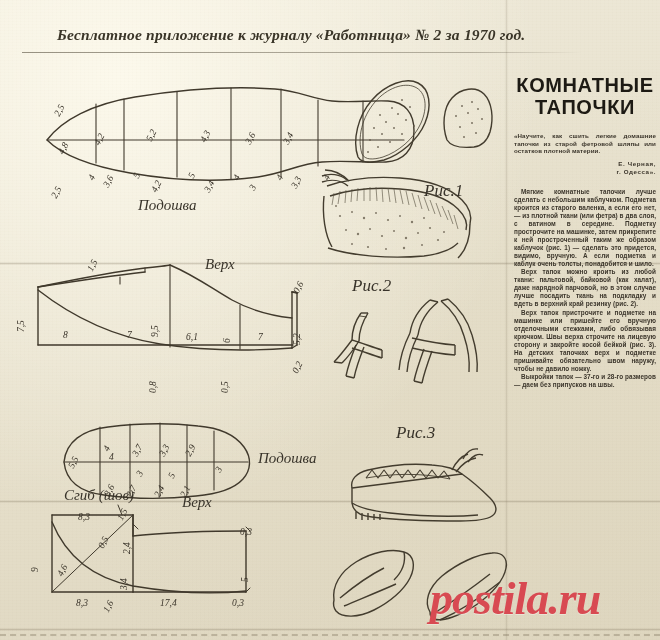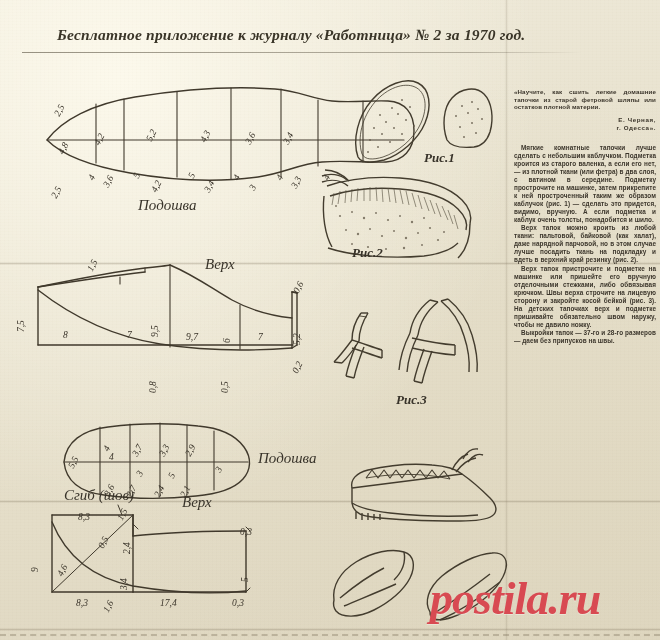--- a/index.html
+++ b/index.html
@@ -73,21 +73,21 @@
   }
   .body-text p{margin:0 0 .5px 0;text-indent:7px;}
 
   
   .canvas{position:absolute;left:0;top:0;width:660px;height:640px;pointer-events:none;}
   .lbl{
     position:absolute;font-family:"Liberation Serif", serif;
     font-style:italic;color:#38332a;white-space:nowrap;
   }
   .lbl.big{font-size:15px;font-weight:400;}
-  .lbl.fig{font-size:13px;font-weight:700;}
+  .lbl.fig{font-size:17px;font-weight:400;margin-top:31px;}
   .num{
     position:absolute;font-family:"Liberation Serif", serif;
     font-style:italic;font-size:9.5px;color:#3a342a;white-space:nowrap;
   }
   .num.rot{transform:rotate(-62deg);transform-origin:left bottom;}
   .num.rot90{transform:rotate(-90deg);transform-origin:left bottom;}
 
   
   .wm{
     position:absolute;left:430px;top:572px;
@@ -406,21 +406,21 @@
 <div class="num rot" style="left:94px;top:263px;">1,5</div>
 <div class="num rot90" style="left:26px;top:322px;">7,5</div>
 <div class="num rot90" style="left:160px;top:327px;">9,5</div>
 <div class="num rot90" style="left:232px;top:333px;">6</div>
 <div class="num rot" style="left:300px;top:285px;">0,6</div>
 <div class="num rot90" style="left:302px;top:335px;">5,2</div>
 <div class="num rot" style="left:299px;top:365px;">0,2</div>
 
 <div class="num" style="left:63px;top:330px;">8</div>
 <div class="num" style="left:127px;top:330px;">7</div>
-<div class="num" style="left:186px;top:332px;">9,7</div>
+<div class="num" style="left:186px;top:332px;">6,1</div>
 <div class="num" style="left:258px;top:332px;">7</div>
 <div class="num rot90" style="left:158px;top:383px;">0,8</div>
 <div class="num rot90" style="left:230px;top:383px;">0,5</div>
 
 <div class="lbl big" style="left:205px;top:256px;">Верх</div>
 
 <div class="num rot" style="left:75px;top:460px;">5,5</div>
 <div class="num rot" style="left:110px;top:443px;">4</div>
 <div class="num" style="left:109px;top:452px;">4</div>
 <div class="num rot" style="left:111px;top:488px;">3,6</div>
@@ -451,20 +451,24 @@
 <div class="num" style="left:76px;top:598px;">8,3</div>
 <div class="num rot" style="left:110px;top:604px;">1,6</div>
 <div class="num" style="left:160px;top:598px;">17,4</div>
 <div class="num" style="left:232px;top:598px;">0,3</div>
 
 <div class="lbl fig" style="left:424px;top:150px;">Рис.1</div>
 <div class="lbl fig" style="left:352px;top:245px;">Рис.2</div>
 <div class="lbl fig" style="left:396px;top:392px;">Рис.3</div>
 
 <div class="col-right">
+  <div class="headline">
+    <div>КОМНАТНЫЕ</div>
+    <div>ТАПОЧКИ</div>
+  </div>
   <div class="intro">«Научите, как сшить легкие домашние тапочки из старой фетровой шляпы или остатков плотной материи.</div>
   <div class="byline">
     <div>Е. Черная,</div>
     <div>г. Одесса».</div>
   </div>
   <div class="body-text">
     <p>Мягкие комнатные тапочки лучше сделать с небольшим каблучком. Подметка кроится из старого валенка, а если его нет, — из плотной ткани (или фетра) в два слоя, с ватином в середине. Подметку прострочите на машинке, затем прикрепите к ней простроченный таким же образом каблучок (рис. 1) — сделать это придется, видимо, вручную. А если подметка и каблук очень толсты, понадобится и шило.</p>
     <p>Верх тапок можно кроить из любой ткани: пальтовой, байковой (как халат), даже нарядной парчовой, но в этом случае лучше посадить ткань на подкладку и вдеть в верхний край резинку (рис. 2).</p>
     <p>Верх тапок пристрочите и подметке на машинке или пришейте его вручную отделочными стежками, либо обвязывая крючком. Швы верха строчите на лицевую сторону и закройте косой бейкой (рис. 3). На детских тапочках верх и подметке пришивайте обязательно швом наружу, чтобы не давило ножку.</p>
     <p>Выкройки тапок — 37-го и 28-го размеров — даем без припусков на швы.</p>

